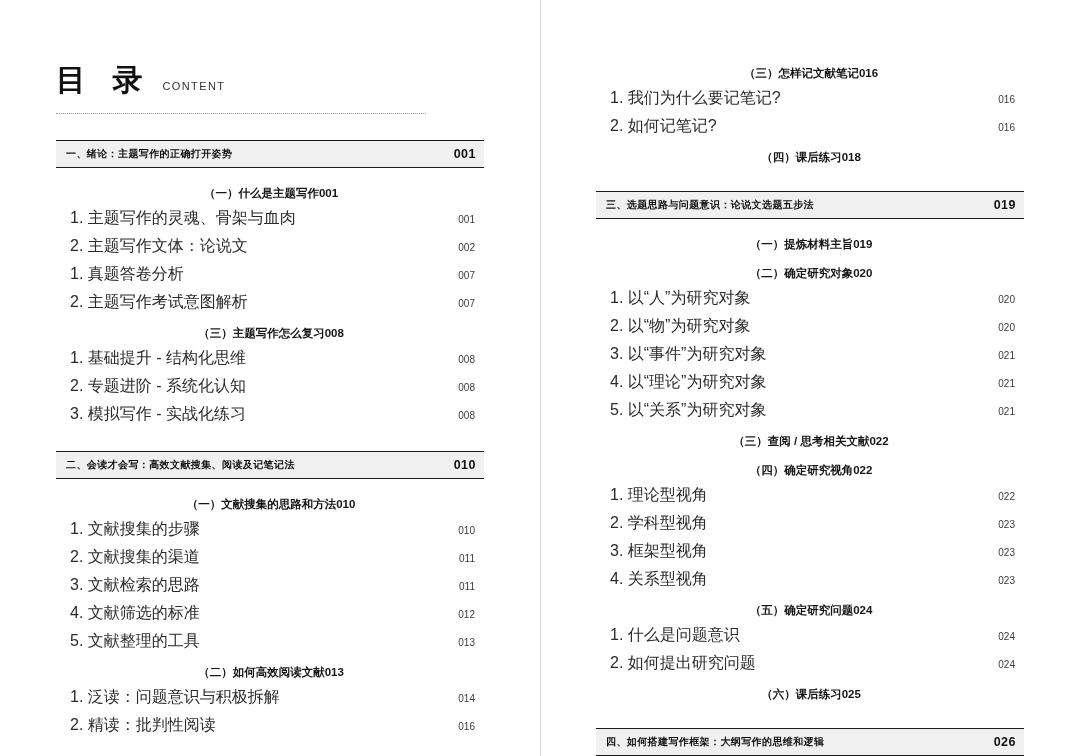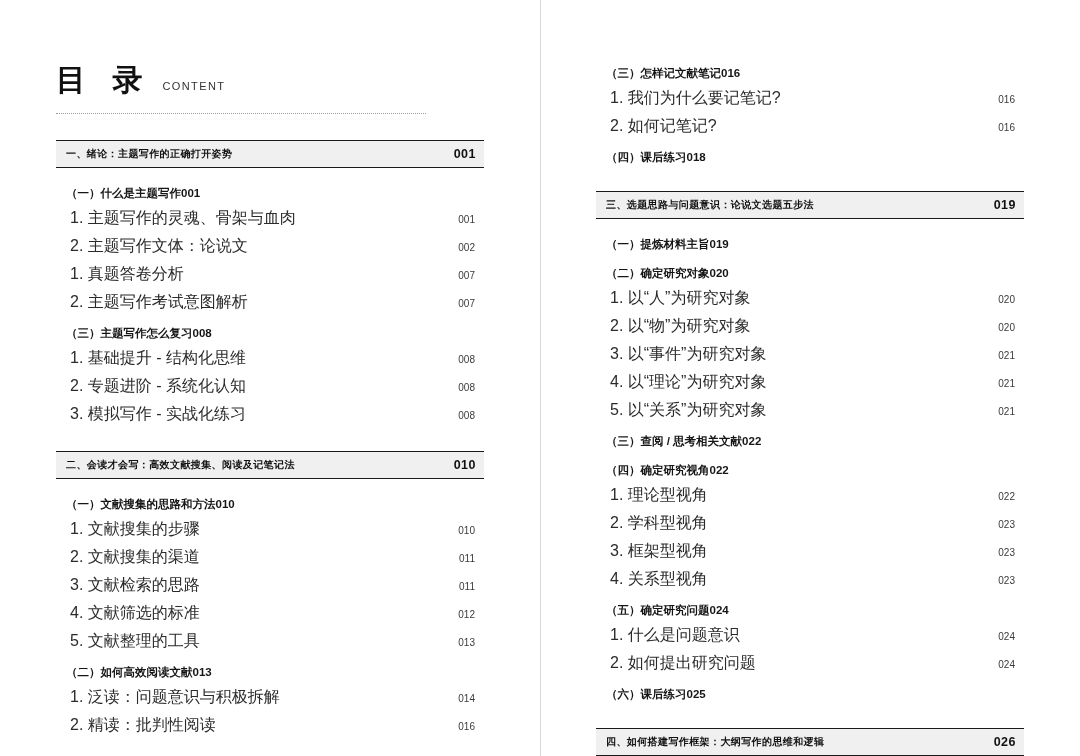--- a/index.html
+++ b/index.html
@@ -91,21 +91,21 @@
     font-size: 12.5px;
     font-weight: bold;
     color: #111;
     letter-spacing: 0.5px;
   }
 
   
   .section {
     display: flex;
     align-items: baseline;
-    justify-content: flex-start;
+    justify-content: center;
     margin-top: 14px;
     padding: 0 8px 0 10px;
   }
   .section .sec-label {
     font-size: 11.5px;
     font-weight: bold;
     color: #151515;
   }
   .section .sec-page {
     font-size: 11.5px;

